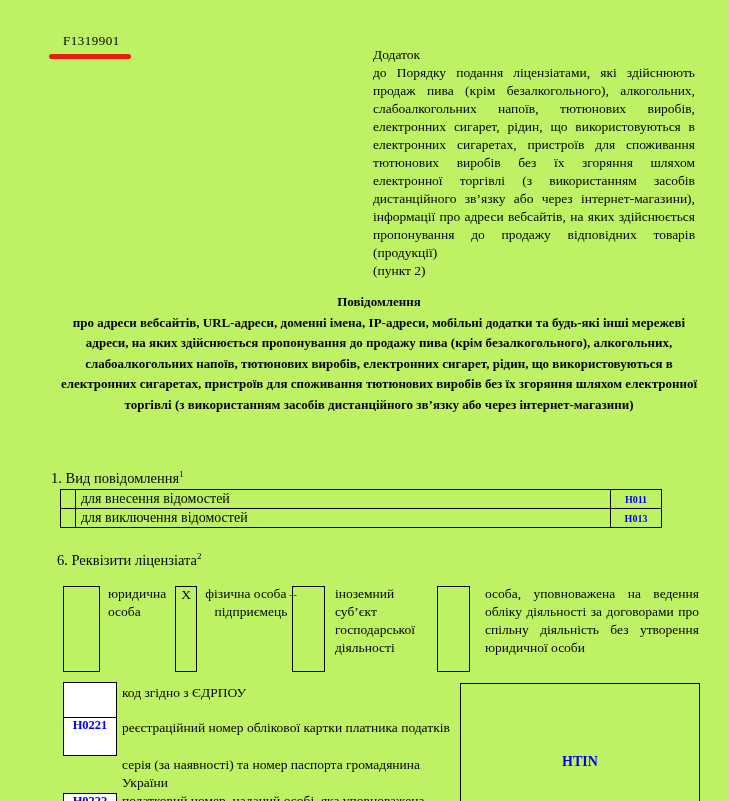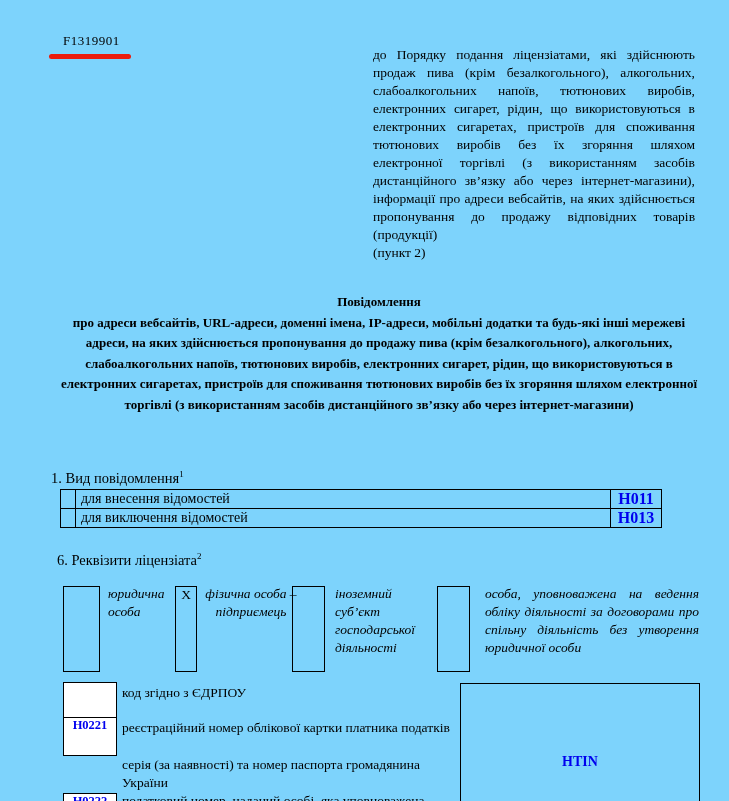--- a/index.html
+++ b/index.html
@@ -1,18 +1,18 @@
 <!DOCTYPE html>
 <html style="--code-blue: #0000EE; --mark-red: #EA1C0D;"><head>
 <meta charset="utf-8">
 <style>
   :root { --code-blue:#0000EE; --mark-red:#ea1c0d; }
   html,body { margin:0; padding:0; background:#fff; }
   .page {
-    position:relative; width:729px; height:801px; background:#7dd3fc;
+    position:relative; width:729px; height:801px; background:#bef264;
     font-family:"Liberation Serif", serif; color:#000; overflow:hidden;
   }
   .form-code { position:absolute; left:63px; top:33px; font-size:13px; letter-spacing:0.5px; }
   .red-underline { position:absolute; left:49px; top:54px; width:82px; height:5px;
     background:var(--mark-red); border-radius:3px; }
 
   .annex { position:absolute; left:373px; top:46px; width:322px; font-size:13.5px; line-height:18px; }
   .annex .annex-body { text-align:justify; }
 
   .doc-title { position:absolute; left:50px; top:292px; width:658px; text-align:center;
@@ -21,29 +21,29 @@
   .sec-heading { position:absolute; font-size:14.5px; }
   #sec1-heading { left:51px; top:469px; }
   #sec2-heading { left:57px; top:551px; }
   sup { font-size:9px; }
 
   .table1 { position:absolute; left:60px; top:489px; width:602px; border-collapse:collapse;
     font-size:14px; table-layout:fixed; }
   .table1 td { border:1px solid #000; height:18px; padding:0 5px; overflow:hidden; }
   .table1 td.chk { width:14px; padding:0; }
   .table1 td.code { width:50px; text-align:center; padding:0; }
-  .code-text { color:var(--code-blue); font-weight:bold; font-size:16px; }
+  .code-text { color:var(--code-blue); font-weight:bold; font-size:10px; }
 
   .ebox { position:absolute; top:586px; height:86px; border:1px solid #000;
     box-sizing:border-box; text-align:center; font-size:13.5px; line-height:16px; }
   #ebox1 { left:63px;  width:37px; }
   #ebox2 { left:175px; width:22px; }
   #ebox3 { left:292px; width:33px; }
   #ebox4 { left:437px; width:33px; }
-  .elabel { position:absolute; top:585px; font-size:13.5px; line-height:18px;font-style:italic; }
+  .elabel { position:absolute; top:585px; font-size:13.5px; line-height:18px; }
   #elabel1 { left:108px; width:80px; }
   #elabel2 { left:205px; width:92px;text-align:center; }
   #elabel3 { left:335px; width:104px; }
   #elabel4 { left:485px; width:214px; text-align:justify; }
 
   .idcol { position:absolute; left:63px; top:682px; width:54px; }
   .idcell { border:1px solid #000; box-sizing:border-box; display:flex;
     justify-content:center; background:#fff; }
   .idcell + .idcell { margin-top:-1px; }
   #idcell1 { height:36px; }
@@ -65,20 +65,21 @@
 </style>
 </head>
 <body>
 
 <div class="page">
 
   <div class="form-code">F1319901</div>
   <div class="red-underline"></div>
 
   <div class="annex">
+    <div>Додаток</div>
     <div class="annex-body">до Порядку подання ліцензіатами, які здійснюють продаж пива (крім безалкогольного), алкогольних, слабоалкогольних напоїв, тютюнових виробів, електронних сигарет, рідин, що використовуються в електронних сигаретах, пристроїв для споживання тютюнових виробів без їх згоряння шляхом електронної торгівлі (з використанням засобів дистанційного зв’язку або через інтернет-магазини), інформації про адреси вебсайтів, на яких здійснюється пропонування до продажу відповідних товарів (продукції)</div>
     <div>(пункт 2)</div>
   </div>
 
   <div class="doc-title">
     <div>Повідомлення</div>
     <div>про адреси вебсайтів, URL-адреси, доменні імена, IP-адреси, мобільні додатки та будь-які інші мережеві адреси, на яких здійснюється пропонування до продажу пива (крім безалкогольного), алкогольних, слабоалкогольних напоїв, тютюнових виробів, електронних сигарет, рідин, що використовуються в електронних сигаретах, пристроїв для споживання тютюнових виробів без їх згоряння шляхом електронної торгівлі (з використанням засобів дистанційного зв’язку або через інтернет-магазини)</div>
   </div>
 
   <div class="sec-heading" id="sec1-heading"><span>1. Вид повідомлення</span><sup>1</sup></div>

